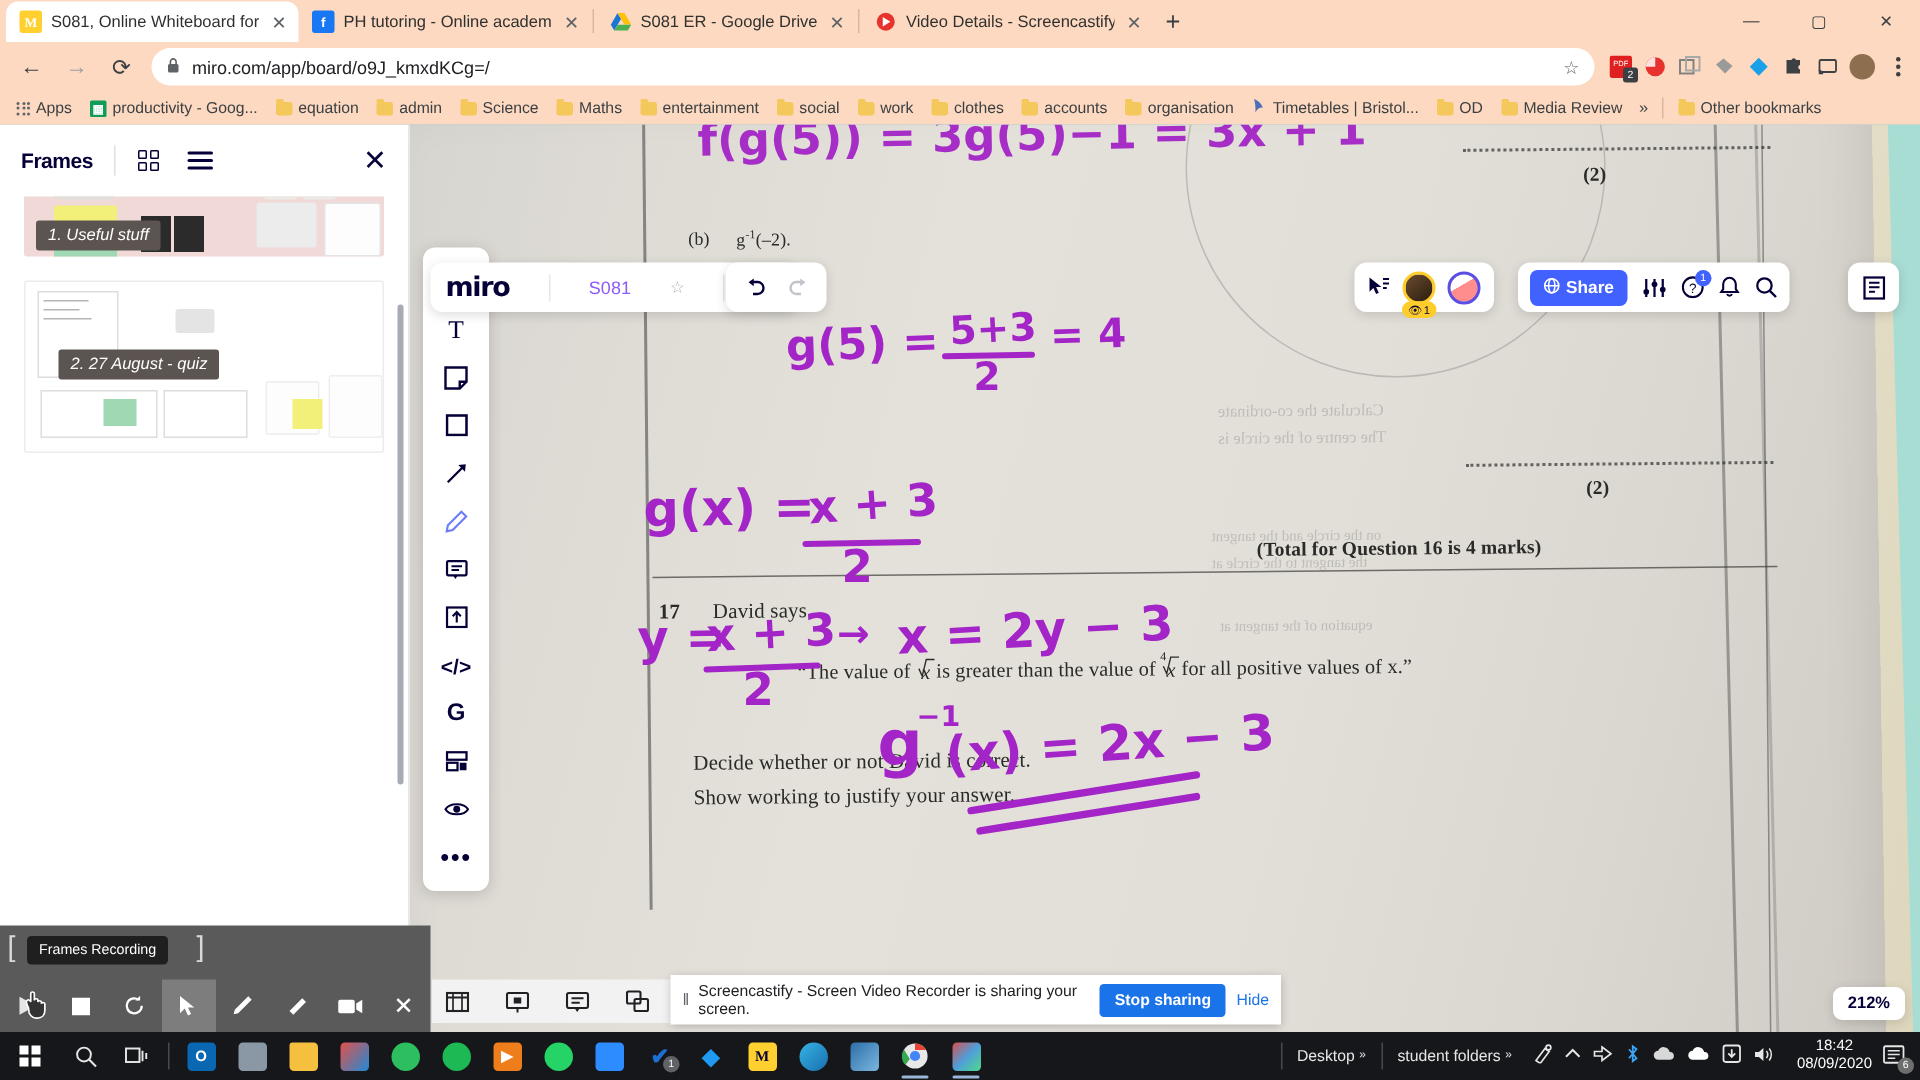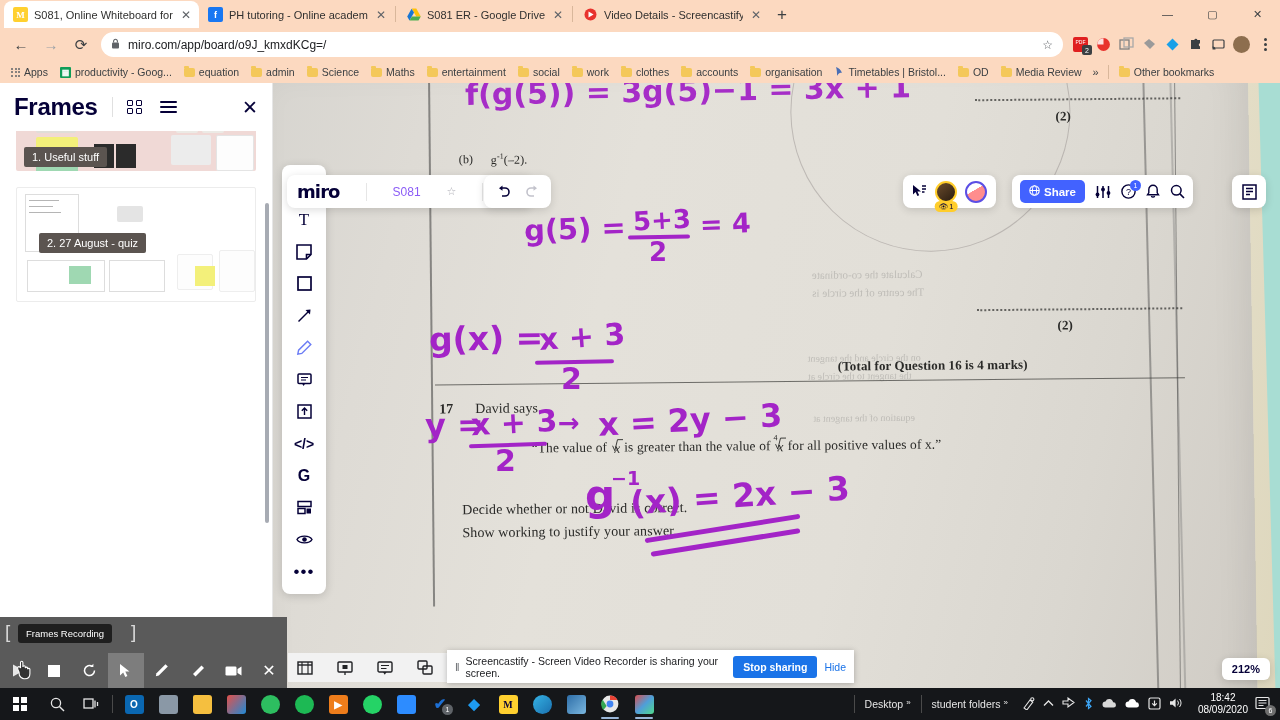--- a/index.html
+++ b/index.html
@@ -99,31 +99,31 @@
   .arc { position:absolute; border:1.2px solid rgba(130,120,120,0.38); border-radius:50%; }
 
   
   .hw { position:absolute; color:#a324c7; font-family:"DejaVu Sans", sans-serif; font-weight:bold; white-space:nowrap; }
   .hw-stroke { position:absolute; background:#a324c7; border-radius:3px; }
   .frac-bar { position:absolute; background:#a324c7; height:4px; border-radius:2px; }
 
   
   .frames-panel { position:absolute; left:0; top:0; width:273px; height:605px; background:#fff; border-right:1px solid #e6e6e6; }
   .fp-head { height:48px; display:flex; align-items:center; padding:0 14px; gap:10px; }
-  .fp-title { font-size:24px; font-weight:bold; color:#050038; letter-spacing:-0.3px; }
+  .fp-title { font-size:14px; font-weight:bold; color:#050038; letter-spacing:-0.3px; }
   .fp-sep { width:1px; height:20px; background:#e0e0e0; margin-left:4px; }
   .fp-ic { width:24px; height:24px; display:flex; align-items:center; justify-content:center; color:#050038; }
   .grid-ic { display:grid; grid-template-columns:repeat(2,6px); grid-template-rows:repeat(2,6px); gap:2.5px; }
   .grid-ic i { width:6px; height:6px; border:1.5px solid #050038; border-radius:1px; }
   .list-ic { display:flex; flex-direction:column; gap:3px; width:17px; }
   .list-ic i { height:2px; background:#050038; border-radius:1px; }
   .fp-close { margin-left:auto; font-size:19px; color:#050038; font-weight:300; }
 
   .fp-list { position:absolute; top:48px; left:0; right:0; bottom:0; overflow:hidden; padding:0 16px; }
-  .frame-card { position:relative; border-radius:2px; margin-bottom:16px; overflow:hidden; }
+  .frame-card { position:relative; border-radius:2px; margin-bottom:16px; overflow:hidden;font-style:italic; }
   .frame-label {
     position:absolute; bottom:8px; left:8px; background:#5b5450; color:#fff;
     font-size:11px; padding:4px 8px; border-radius:2px; font-weight:500;
   }
   .fc1 { height:62px; background:#f0d9d6; }
   .fc2 { height:115px; background:#ffffff; border:1px solid #ececec; }
   .fc3 { height:118px; background:#e3c2bd; }
   .fc4 { height:120px; background:#a8ddd3; }
   .thumb-note { position:absolute; background:#fff; border:1px solid #ddd; }
   .thumb-img { position:absolute; background:#cfcdc8; }

